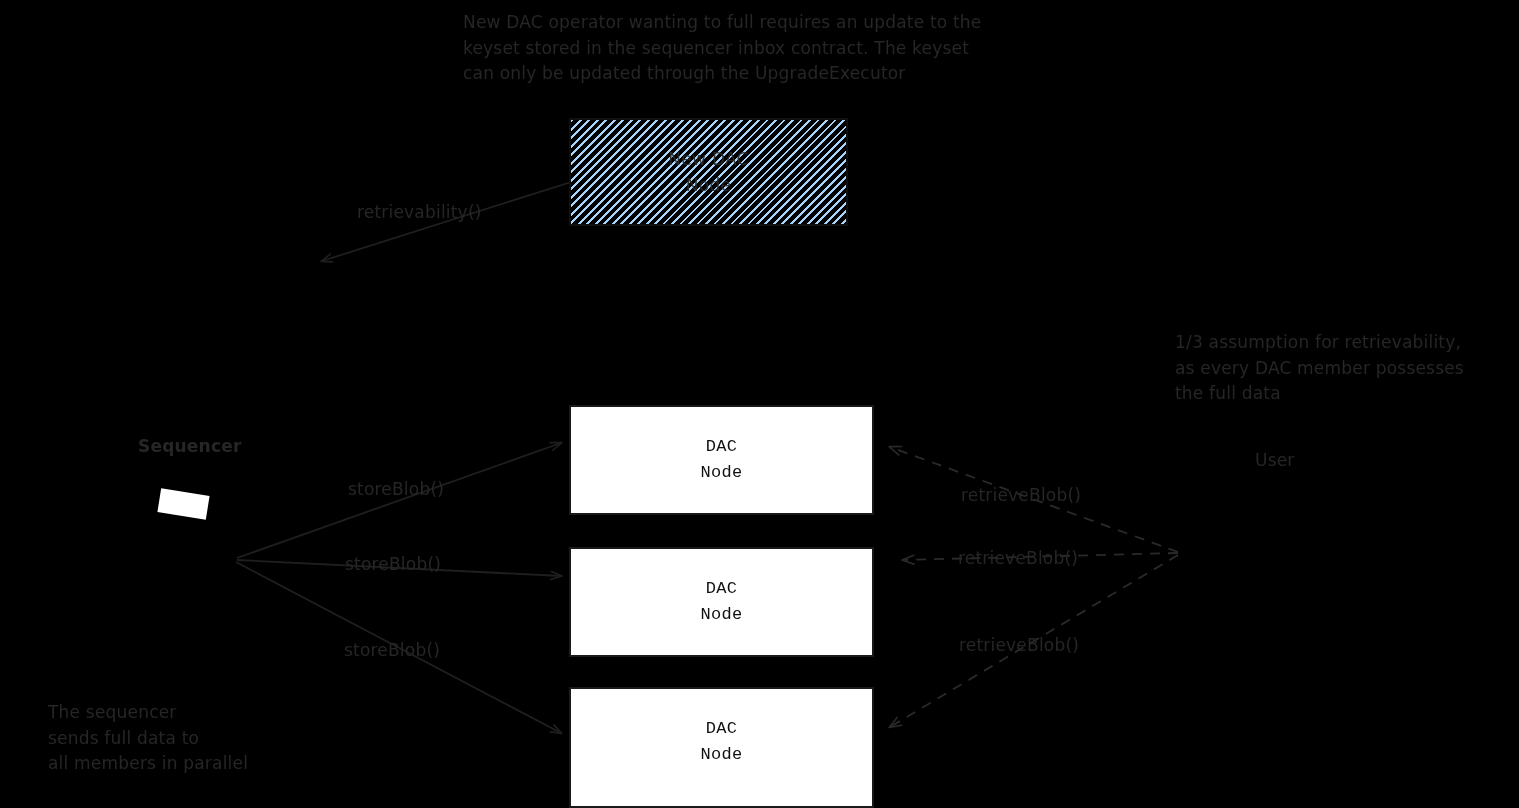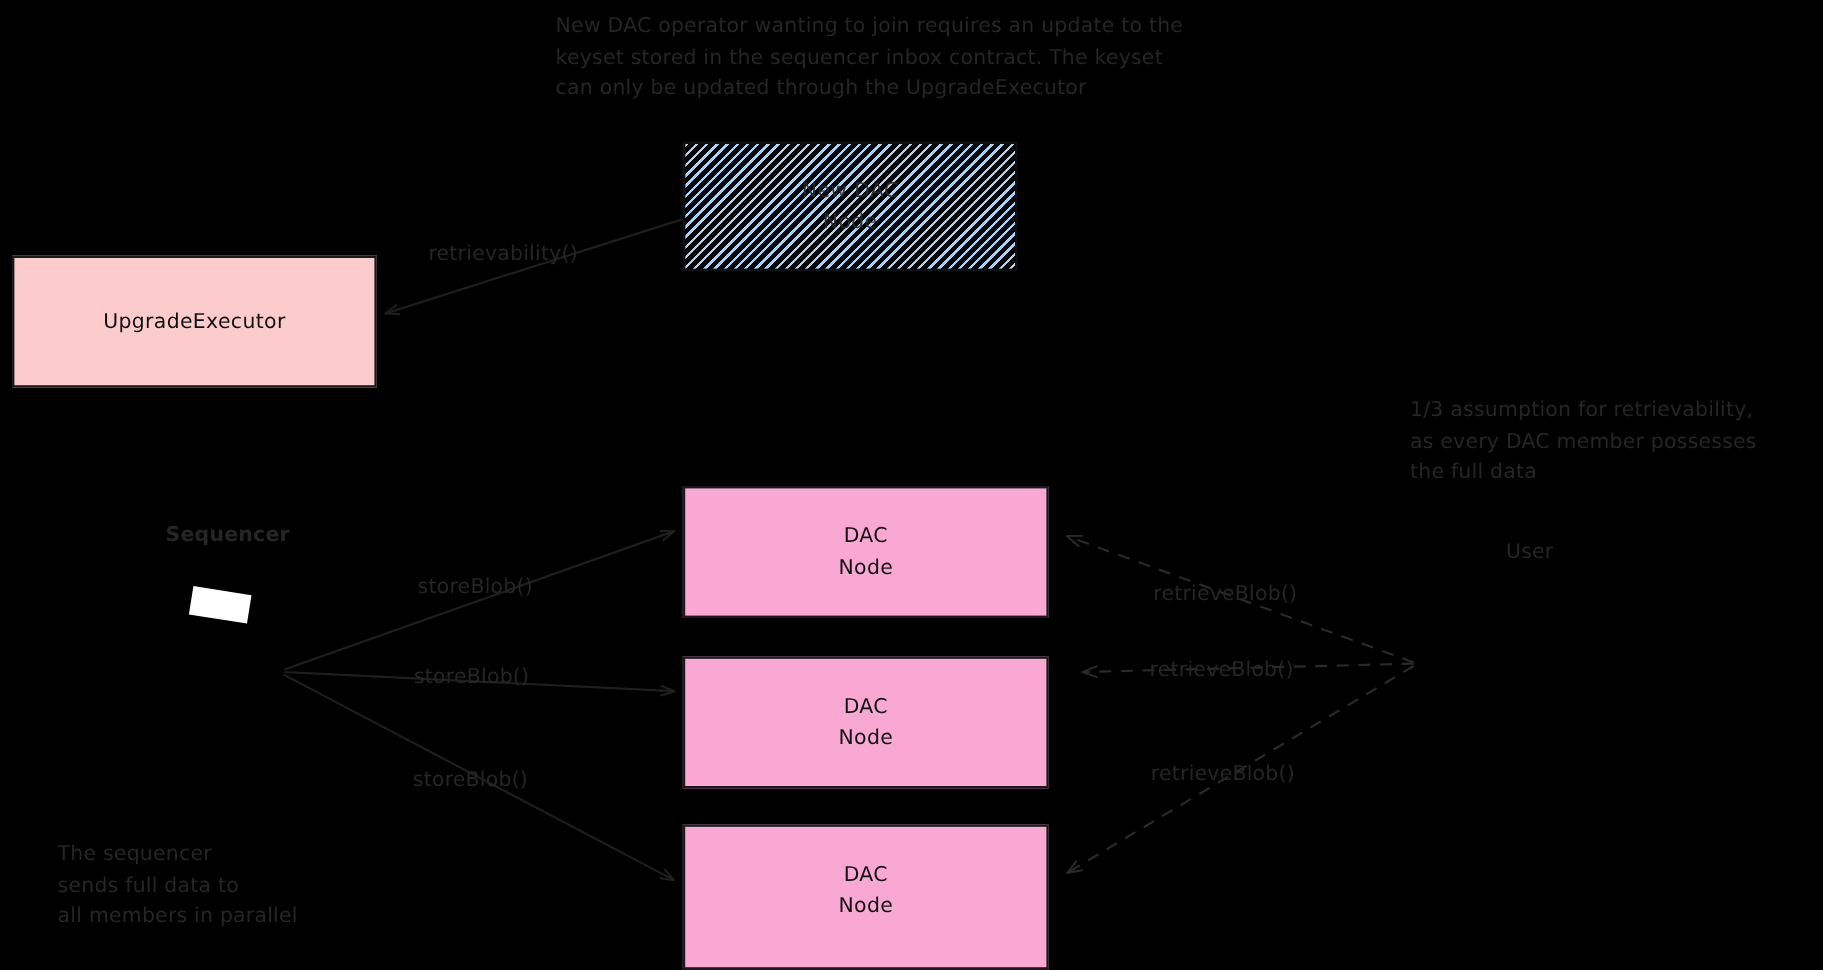--- a/index.html
+++ b/index.html
@@ -48,21 +48,21 @@
     text-align: center;
   }
   .box-text {
     color: #111111;
     font-size: 17px;
     line-height: 26px;
     white-space: pre-line;
     letter-spacing: 0.3px;
   }
   .box-pink { background: #fccccc; }
-  .box-blue { background: #f9a8d4; }
+  .box-blue { background: #ffffff; font-family: Liberation Mono, monospace; }
   .box-hatch {
     background-color: #000000;
     background-image: repeating-linear-gradient(
       135deg,
       #a5d5fc 0px, #a5d5fc 2px,
       #000000 2px, #000000 6px
     );
     border-color: #101010;
   }
   .box-hatch .box-text {
@@ -115,32 +115,29 @@
       <path d="M1178,552 L890,447" fill="none" stroke="#2a2a2a" stroke-width="1.8" stroke-dasharray="10 8" marker-end="url(#arrowDashed)"></path>
     </g>
     <g>
       <path d="M1178,553 L903,560" fill="none" stroke="#2a2a2a" stroke-width="1.8" stroke-dasharray="10 8" marker-end="url(#arrowDashed)"></path>
     </g>
     <g>
       <path d="M1178,555 L890,727" fill="none" stroke="#2a2a2a" stroke-width="1.8" stroke-dasharray="10 8" marker-end="url(#arrowDashed)"></path>
     </g>
   </svg>
 
-  <div class="note" style="left:463px; top:10px; width:630px;">New DAC operator wanting to join requires an update to the
+  <div class="note" style="left:463px; top:10px; width:630px;">New DAC operator wanting to full requires an update to the
 keyset stored in the sequencer inbox contract. The keyset
 can only be updated through the UpgradeExecutor</div>
 
   <div class="box box-hatch" style="left:569px; top:118px; width:279px; height:108px;">
     <span class="box-text">New DAC
 Node</span>
   </div>
 
-  <div class="box box-pink" style="left:10px; top:213px; width:304px; height:110px;">
-    <span class="box-text">UpgradeExecutor</span>
-  </div>
 
   <div class="edge-label" style="left:357px; top:202px;">retrievability()</div>
 
   <div class="note" style="left:1175px; top:330px; width:330px;">1/3 assumption for retrievability,
 as every DAC member possesses
 the full data</div>
 
   <div class="label" style="left:138px; top:436px;font-weight:bold;">Sequencer</div>
   <div class="seq-glyph" style="left:159px; top:492px; width:49px; height:24px;"></div>
 

